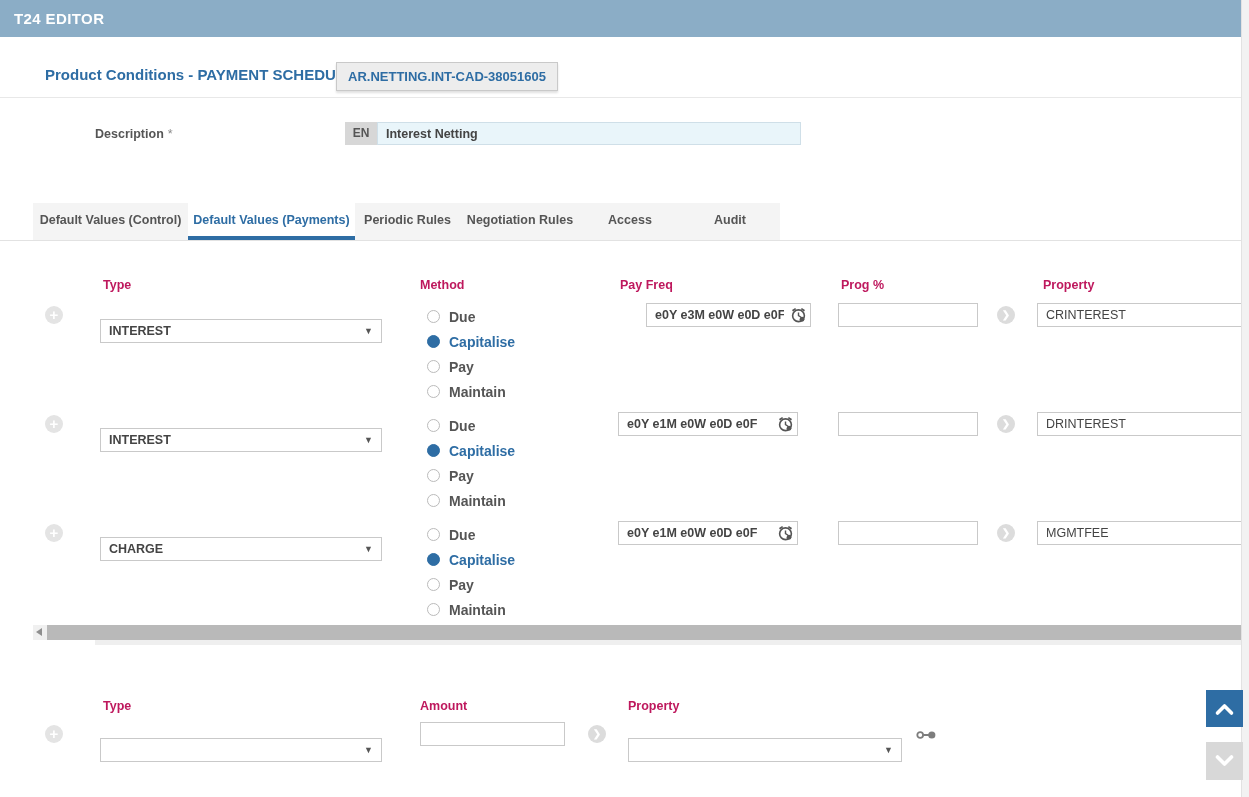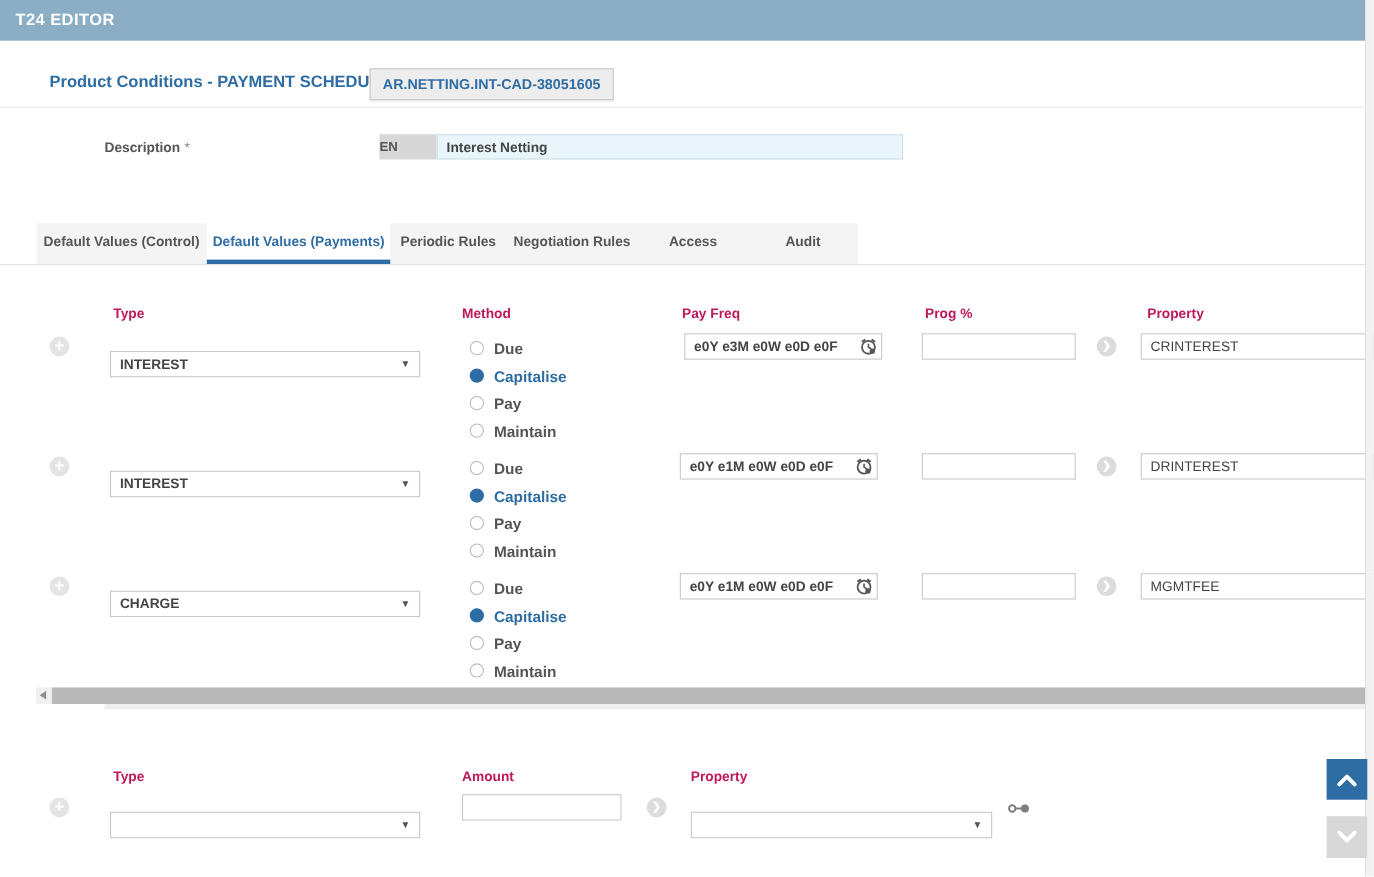--- a/index.html
+++ b/index.html
@@ -14,22 +14,22 @@
 
   .page-title { position: absolute; left: 45px; top: 66px; color: #2e6da4; font-size: 15px; font-weight: bold; }
   .record-badge { position: absolute; left: 336px; top: 62px; padding: 6px 11px; background: #ededed;
                   border: 1px solid #c9c9c9; color: #2e6da4; font-size: 13px; font-weight: bold;
                   box-shadow: 0 2px 2px rgba(0,0,0,.12); }
   .sep1 { position: absolute; top: 97px; left: 0; width: 1241px; height: 1px; background: #e8e8e8; }
 
   .desc-label { position: absolute; left: 95px; top: 127px; font-size: 12.5px; font-weight: bold; color: #555; }
   .desc-label .req { color: #8a8a8a; font-weight: normal; margin-left: 4px; }
   .desc-group { position: absolute; left: 345px; top: 122px; height: 23px; display: flex; }
-  .desc-lang { width: 52px; background: #d7d7d7; color: #555; font-size: 12px; font-weight: bold;
-               text-align: left; line-height: 23px; }
+  .desc-lang { width: 32px; background: #d7d7d7; color: #555; font-size: 12px; font-weight: bold;
+               text-align: center; line-height: 23px; }
   .desc-input { width: 424px; height: 23px; border: 1px solid #cfdfe8; background: #e9f5fa; font-weight: bold;
                 font-size: 12.5px; color: #444; padding: 0 8px; font-family: inherit; outline: none; }
 
   .tabs { position: absolute; left: 33px; top: 203px; height: 37px; display: flex; z-index: 2; }
   .tab { height: 37px; background: #f4f4f4; color: #555; font-size: 12.5px; font-weight: bold;
          display: flex; align-items: center; justify-content: center; cursor: pointer;
          border-bottom: 4px solid transparent; }
   .tab.active { background: #fff; color: #2e6da4; border-bottom-color: #2e6da4; }
   .tabline { position: absolute; top: 240px; left: 0; width: 1241px; height: 1px; background: #e2e2e2; z-index: 1; }
 
@@ -133,21 +133,21 @@
         </label>
       <label class="ropt">
           <span class="rdot"></span>
           <span class="rlabel">Pay</span>
         </label>
       <label class="ropt">
           <span class="rdot"></span>
           <span class="rlabel">Maintain</span>
         </label>
     </div>
-    <div class="inputwrap" style="left:622px;width:180px">
+    <div class="inputwrap" style="left:646px;width:165px">
       <input class="field2" value="e0Y e3M e0W e0D e0F" style="">
       <span class="clock">
         <svg width="17" height="18" viewBox="0 0 24 24">
             <path d="M8 3 L3.5 6" stroke="#555" stroke-width="2.4" fill="none"></path>
             <path d="M16 3 L20.5 6" stroke="#555" stroke-width="2.4" fill="none"></path>
             <circle cx="12" cy="13" r="8.3" fill="none" stroke="#555" stroke-width="2.3"></circle>
             <path d="M12 8.5 V13 L15.6 15.2" fill="none" stroke="#555" stroke-width="2"></path>
             <circle cx="17" cy="18" r="3.4" fill="#555"></circle>
           </svg>
       </span>

